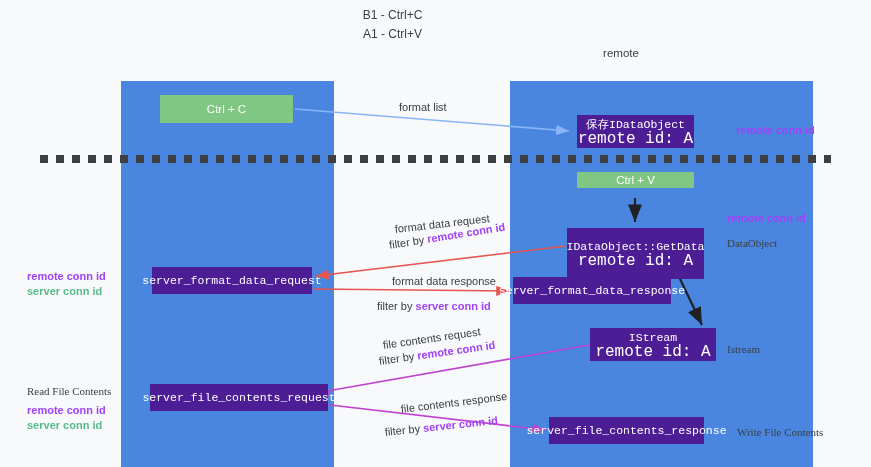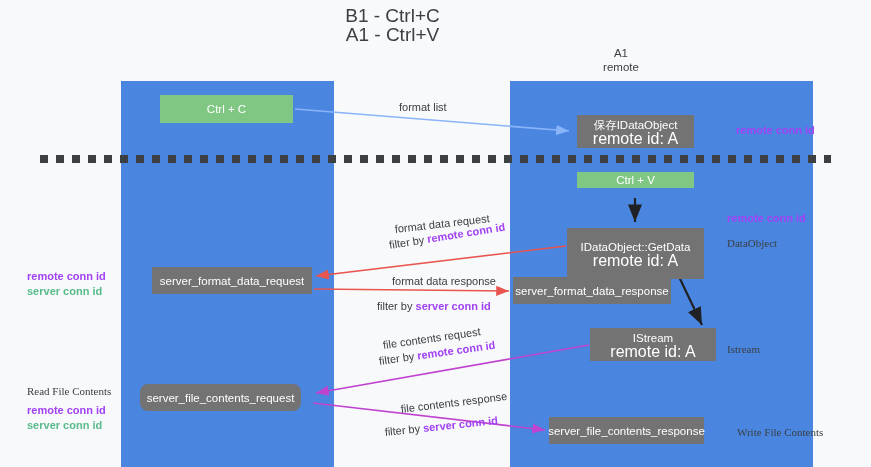--- a/index.html
+++ b/index.html
@@ -11,21 +11,21 @@
     position:relative;
   }
   #stage{position:absolute;left:0;top:0;width:871px;height:467px;}
 
   
   #wires{position:absolute;left:0;top:0;width:871px;height:467px;pointer-events:none;}
 
   
   .title{
     position:absolute;left:0;top:6px;width:785px;
-    text-align:center;color:#3c4043;font-size:19px;line-height:19px;
+    text-align:center;color:#3c4043;font-size:12px;line-height:19px;
   }
 
   
   .col-head{
     position:absolute;text-align:center;color:#3c4043;
     font-size:11.5px;line-height:14px;
   }
 
   
   .lane{position:absolute;background:#4a86e0;}
@@ -38,31 +38,31 @@
     background-image:repeating-linear-gradient(to right,#3c4043 0 8px,transparent 8px 16px);
   }
 
   
   .node{
     position:absolute;box-sizing:border-box;
     display:flex;flex-direction:column;align-items:center;justify-content:center;
     color:#ffffff;font-size:11.5px;line-height:14px;text-align:center;
   }
   .node.green{background:#81c784;}
-  .node.orange{background:#737373;}
+  .node.orange{background:#4c1d95;font-family:Liberation Mono, monospace;}
   .node .l2{font-size:16px;}
 
   #n-ctrlc{left:160px;top:95px;width:133px;height:28px;}
   #n-save-ido{left:577px;top:115px;width:117px;height:33px;}
   #n-ctrlv{left:577px;top:172px;width:117px;height:16px;}
   #n-getdata{left:567px;top:228px;width:137px;height:51px;}
   #n-sfdreq{left:152px;top:267px;width:160px;height:27px;}
   #n-sfdresp{left:513px;top:277px;width:158px;height:27px;}
   #n-istream{left:590px;top:328px;width:126px;height:33px;}
-  #n-sfcreq{left:140px;top:384px;width:161px;height:27px;border-radius:8px;}
+  #n-sfcreq{left:150px;top:384px;width:178px;height:27px;}
   #n-sfcresp{left:549px;top:417px;width:155px;height:27px;}
 
   
   .lbl{
     position:absolute;color:#3c4043;font-size:11px;line-height:14px;
     white-space:nowrap;
   }
   .lbl .rcid{color:#a142f4;font-weight:bold;}
   .lbl .scid{color:#a142f4;font-weight:bold;}
   .side{position:absolute;font-size:11px;line-height:15px;white-space:nowrap;}
@@ -84,21 +84,20 @@
 
   <div class="title">
     <div>B1 - Ctrl+C</div>
     <div>A1 - Ctrl+V</div>
   </div>
 
   <div class="lane" id="lane-b1"></div>
   <div class="lane" id="lane-a1"></div>
 
   <div class="col-head" style="left:541px;top:46px;width:160px;">
-    <div>A1</div>
     <div>remote</div>
   </div>
 
   <svg id="wires" viewBox="0 0 871 467">
     <defs>
       <marker id="ah-blue" markerWidth="9" markerHeight="9" refX="8" refY="3.2" orient="auto">
         <path d="M0,0 L8,3.2 L0,6.4 z" fill="#8ab4f8"></path>
       </marker>
       <marker id="ah-red" markerWidth="9" markerHeight="9" refX="8" refY="3.2" orient="auto">
         <path d="M0,0 L8,3.2 L0,6.4 z" fill="#e8554f"></path>

